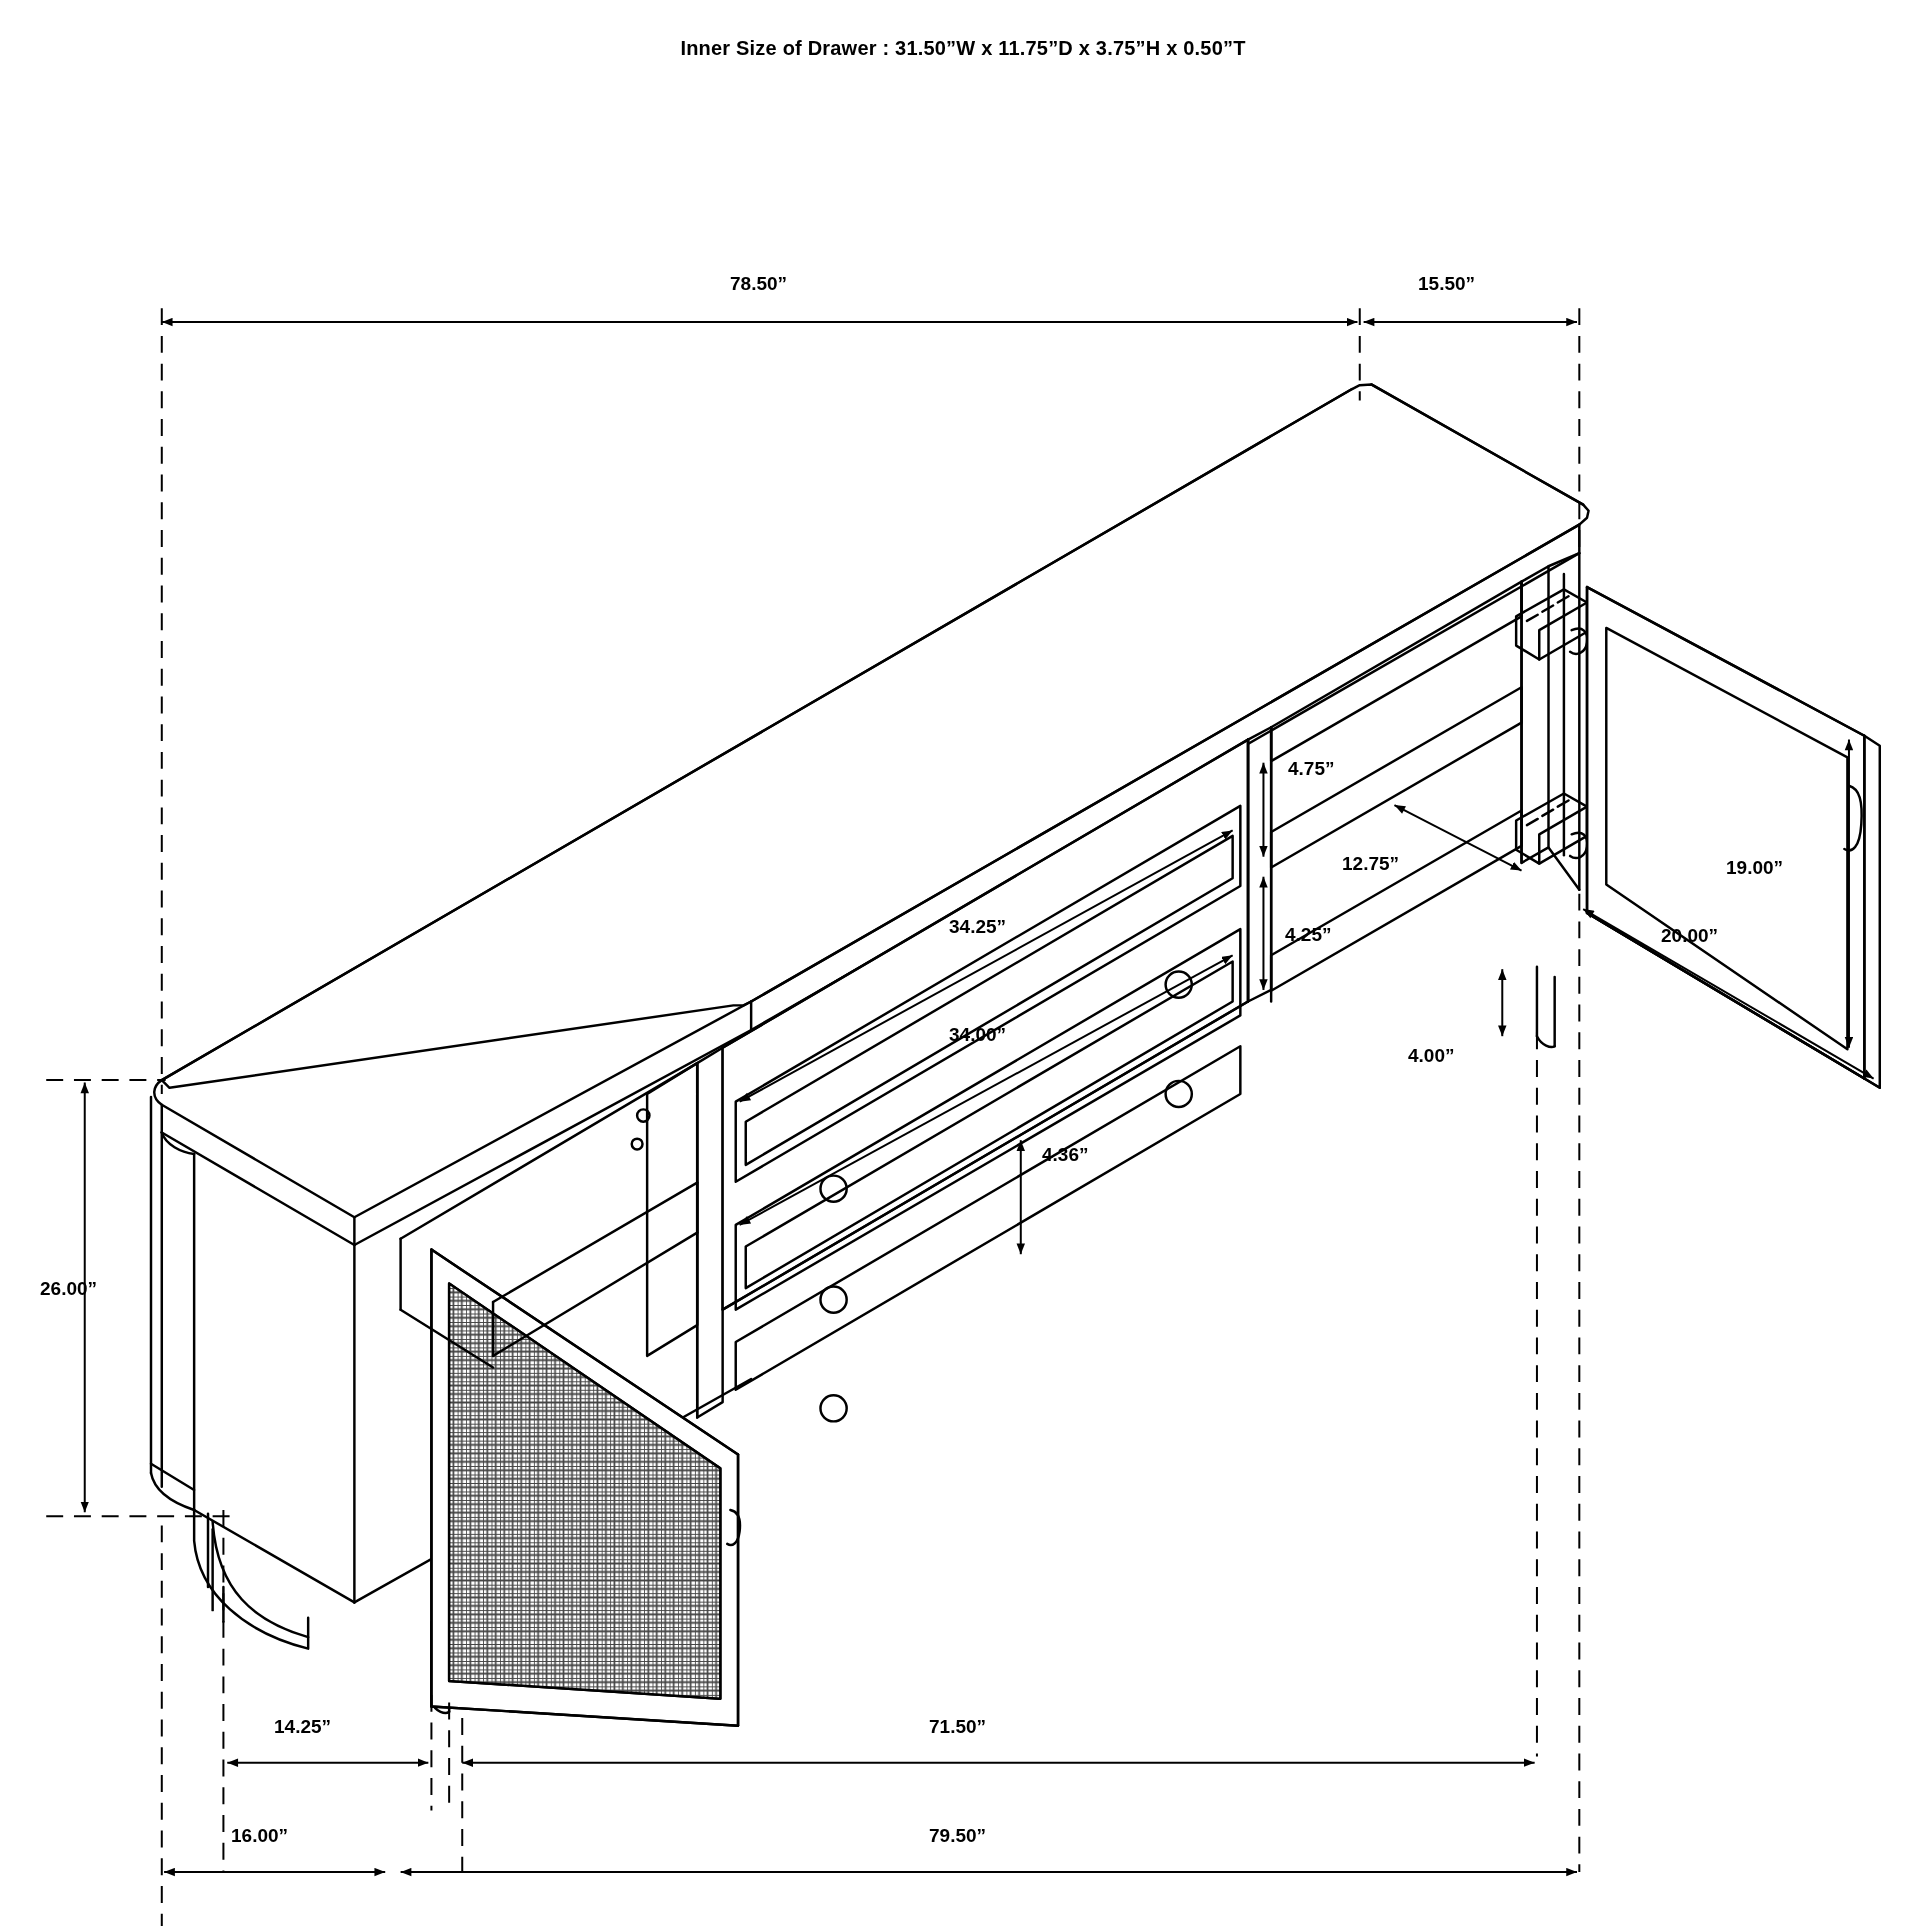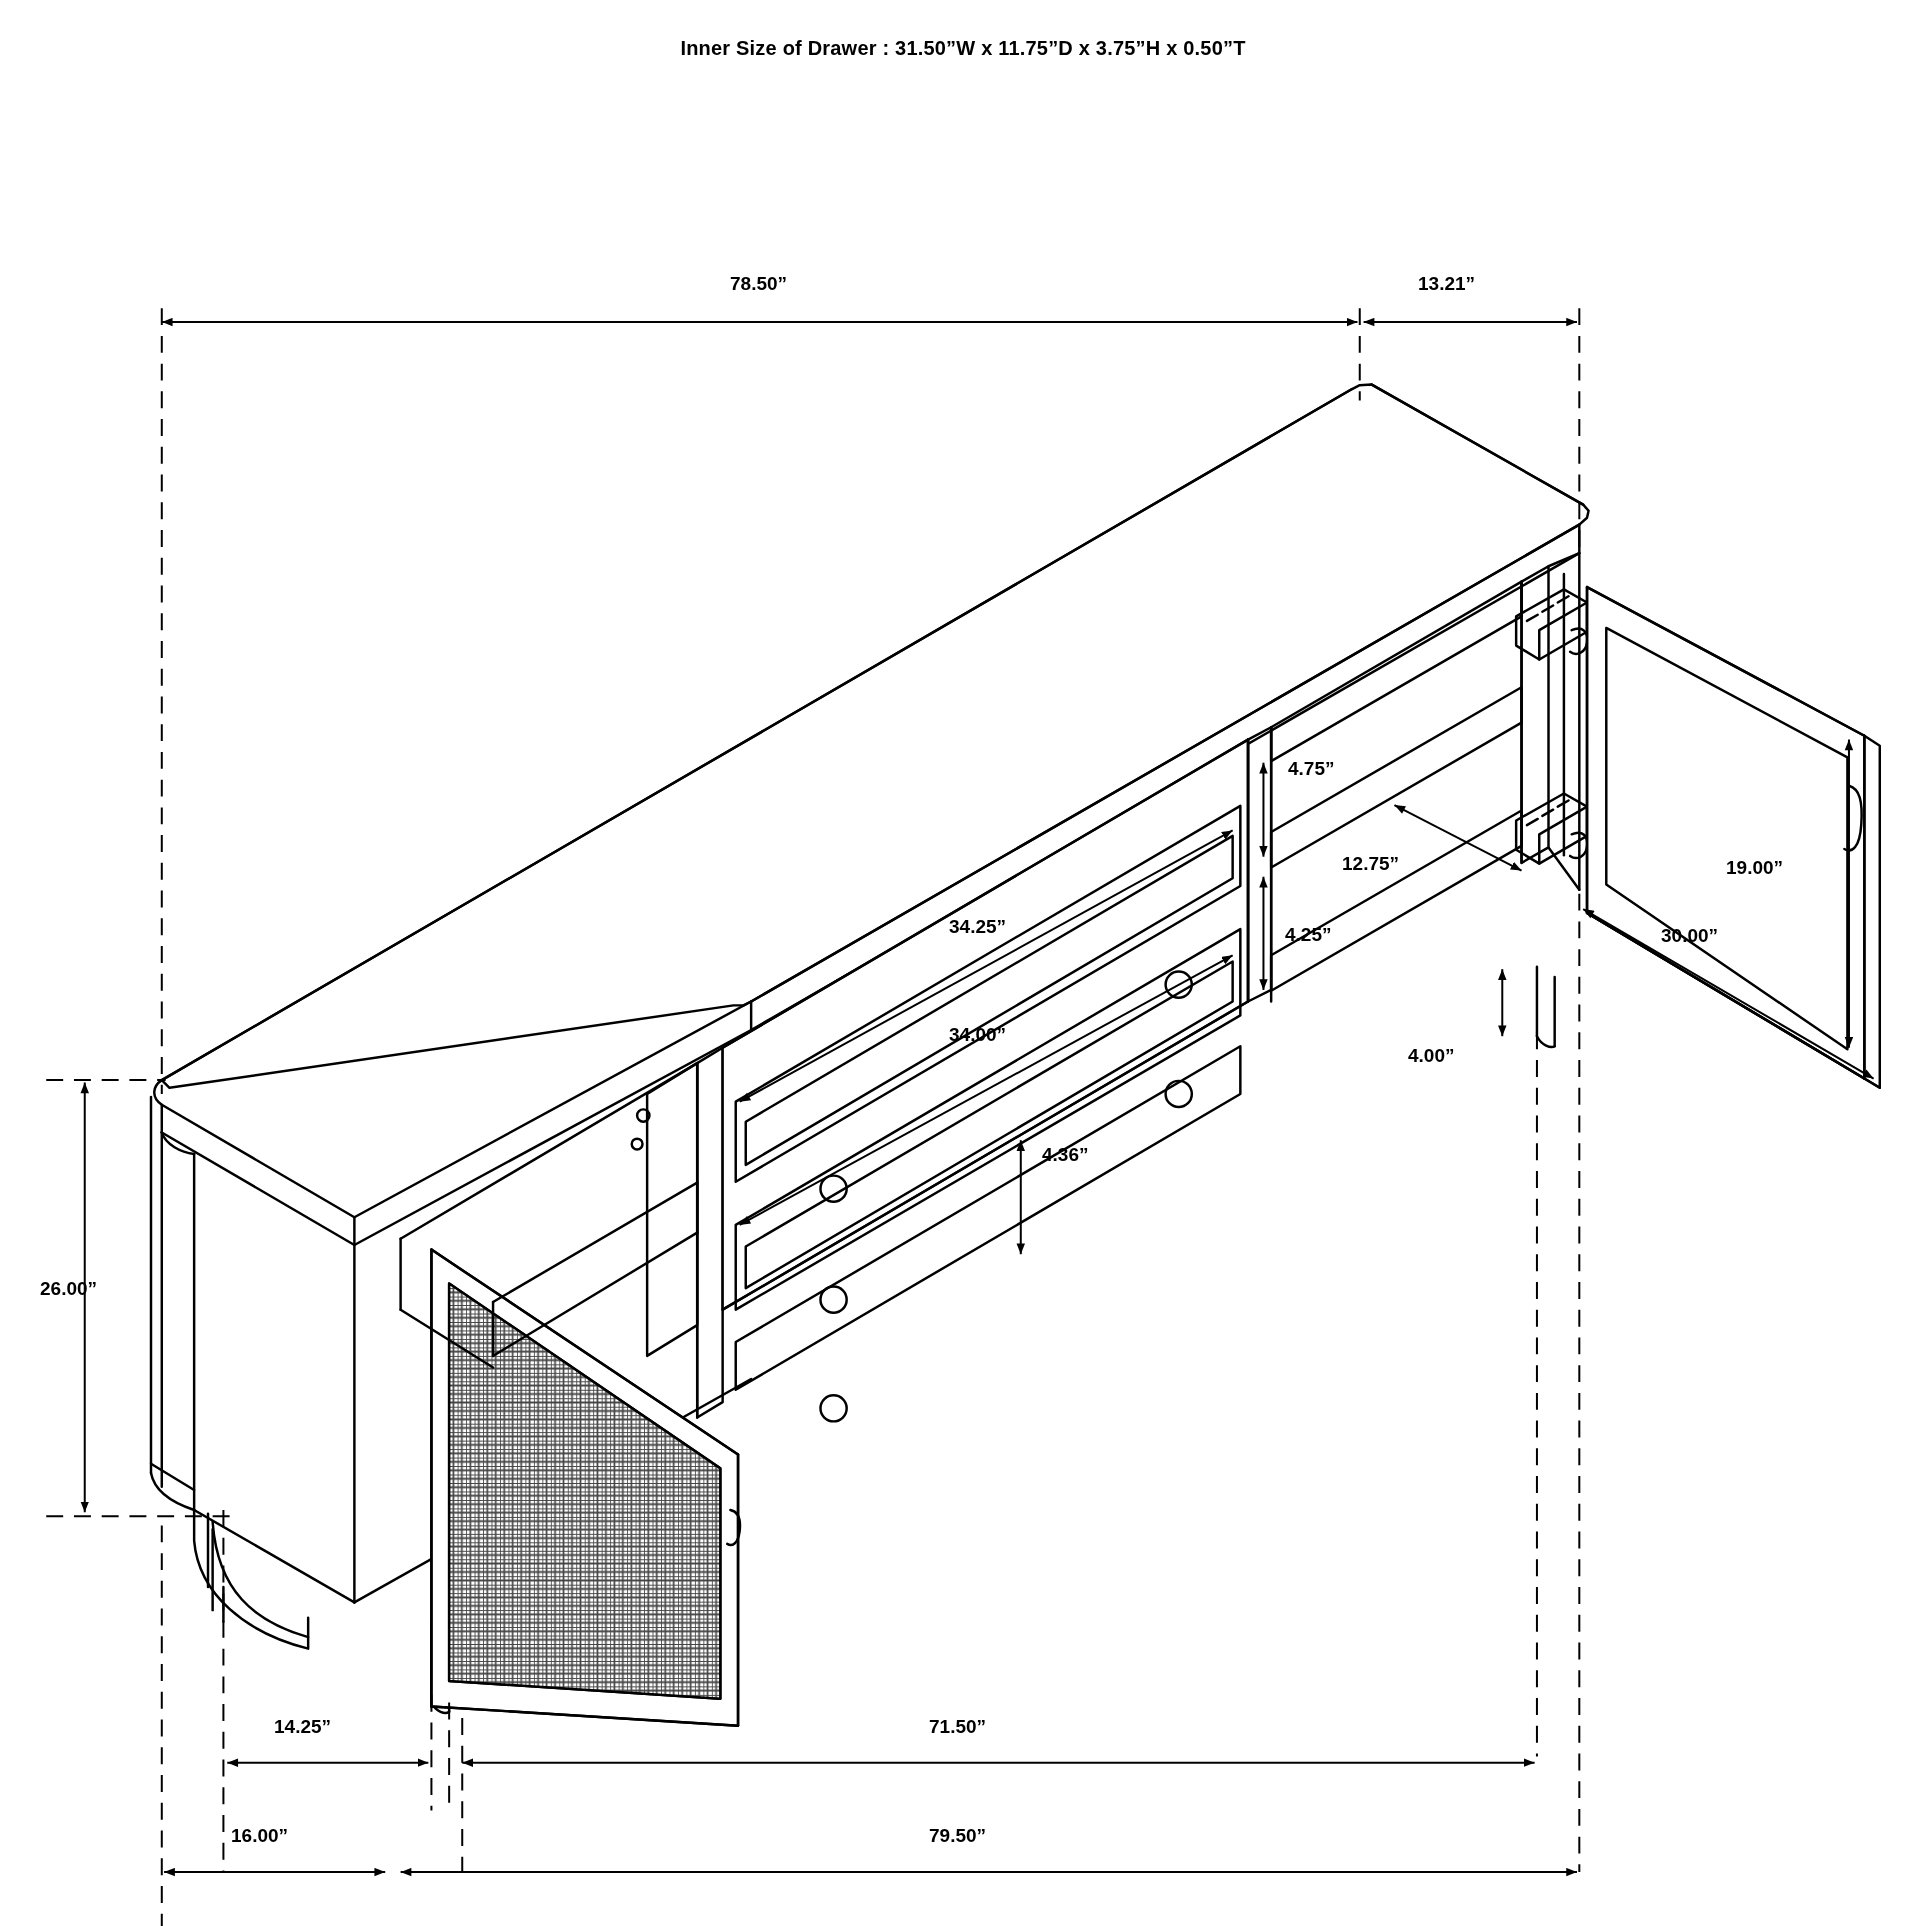--- a/index.html
+++ b/index.html
@@ -236,35 +236,35 @@
 
       <path d="M600 2288 L1992 2288" marker-start="url(#arrStart)" marker-end="url(#arrEnd)"></path>
 
       <path d="M213 2430 L500 2430" marker-start="url(#arrStart)" marker-end="url(#arrEnd)"></path>
 
       <path d="M520 2430 L2047 2430" marker-start="url(#arrStart)" marker-end="url(#arrEnd)"></path>
     </g>
   </svg>
 
   <div class="dim-label" style="left:730px; top:274px;">78.50”</div>
-  <div class="dim-label" style="left:1418px; top:274px;">13.21”</div>
+  <div class="dim-label" style="left:1418px; top:274px;">15.50”</div>
 
   <div class="dim-label" style="left:40px; top:1279px;">26.00”</div>
 
   <div class="dim-label" style="left:1288px; top:759px;">4.75”</div>
   <div class="dim-label" style="left:1342px; top:854px;">12.75”</div>
   <div class="dim-label" style="left:1285px; top:925px;">4.25”</div>
   <div class="dim-label" style="left:1408px; top:1002px;margin-top:44px;">4.00”</div>
 
   <div class="dim-label" style="left:949px; top:917px;">34.25”</div>
   <div class="dim-label" style="left:949px; top:1025px;">34.00”</div>
   <div class="dim-label" style="left:1042px; top:1145px;">4.36”</div>
 
   <div class="dim-label" style="left:1726px; top:858px;">19.00”</div>
-  <div class="dim-label" style="left:1661px; top:926px;">30.00”</div>
+  <div class="dim-label" style="left:1661px; top:926px;">20.00”</div>
 
   <div class="dim-label" style="left:274px; top:1717px;">14.25”</div>
   <div class="dim-label" style="left:929px; top:1717px;">71.50”</div>
   <div class="dim-label" style="left:231px; top:1826px;">16.00”</div>
   <div class="dim-label" style="left:929px; top:1826px;">79.50”</div>
 
 </div>
 
 
 </body></html>

